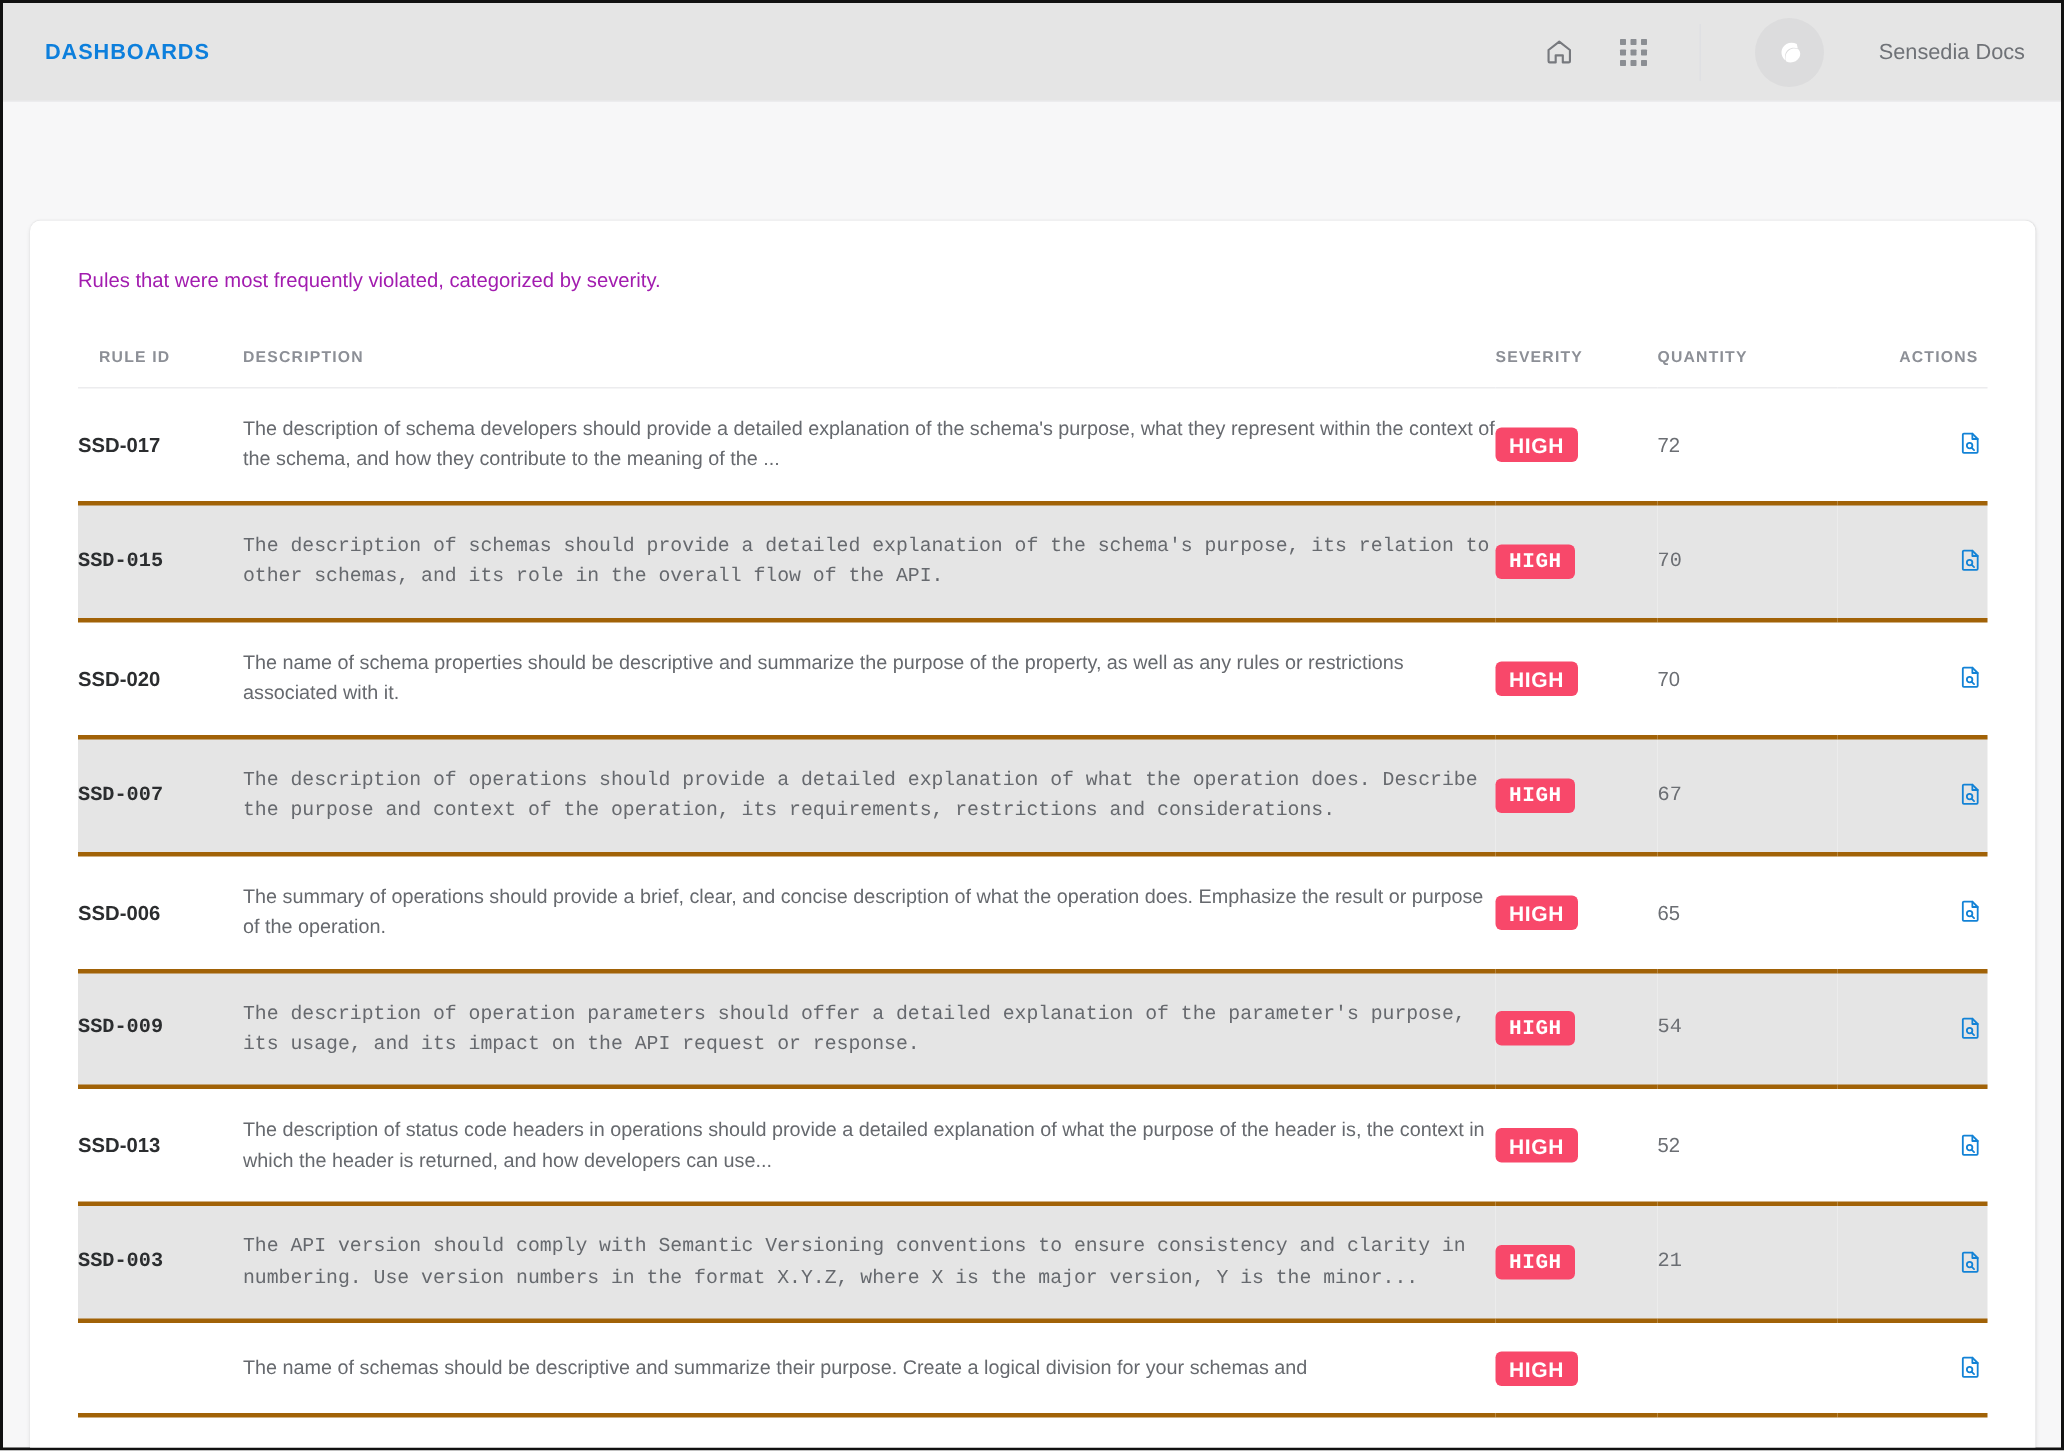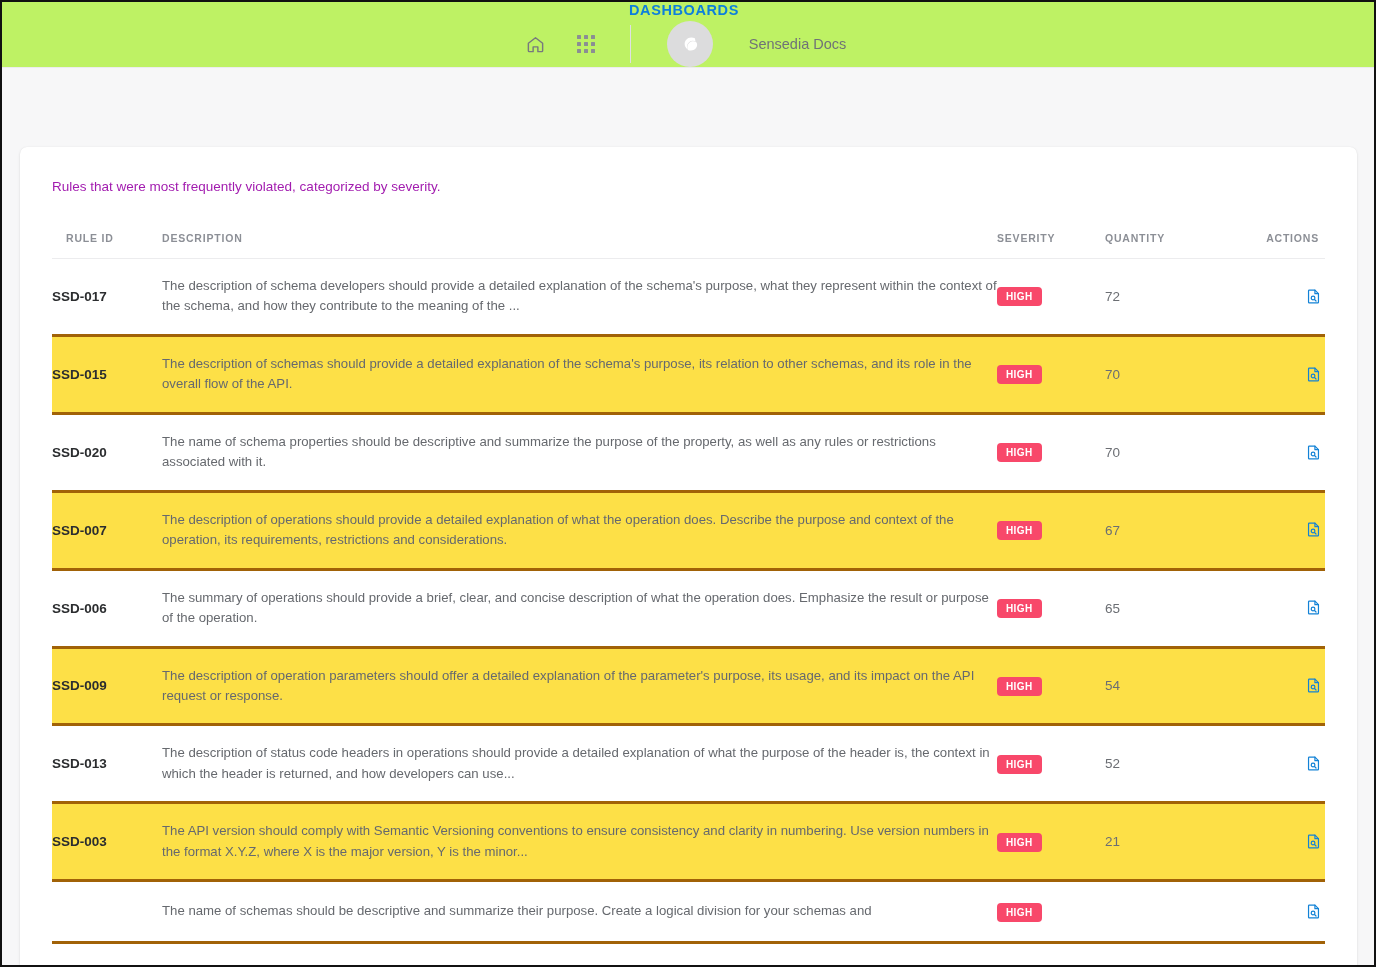--- a/index.html
+++ b/index.html
@@ -18,26 +18,25 @@
     background: #f7f7f8;
     border: 2px solid #111111;
     overflow: hidden;
   }
 
   
   .topbar {
     position: absolute;
     top: 0; left: 0; right: 0;
     height: 66px;
-    background: #bef264;
+    background: #e5e5e5;
     display: flex;
     align-items: center;
-    padding: 0 24px 0 16px;
+    padding: 0 24px 0 28px;
     border-bottom: 1px solid #ececee;
-    flex-direction: column;
   }
   .brand {
     font-size: 14.5px;
     font-weight: bold;
     letter-spacing: 0.6px;
     color: #0d7fdc;
   }
   .topbar-spacer { flex: 1 1 auto; }
 
   .top-actions {
@@ -128,21 +127,21 @@
   }
   .col-ruleid   { width: 110px; padding-left: 14px !important; }
   .col-desc     { width: auto; }
   .col-severity { width: 108px; }
   .col-qty      { width: 120px; }
   .col-actions  { width: 100px; text-align: right !important; padding-right: 6px !important; }
 
   table.rules tbody tr {
     border-bottom: 3px solid #a16207;
   }
-  table.rules tbody tr.alt { background: #fde047; }
+  table.rules tbody tr.alt { background: #e5e5e5; font-family: Liberation Mono, monospace; }
 
   table.rules tbody td {
     padding: 17px 0;
     vertical-align: middle;
   }
   td.rule-id {
     font-size: 13.5px;
     font-weight: bold;
     color: #2b2d2f;
     padding-left: 14px;
@@ -158,21 +157,21 @@
   td.rule-qty {
     font-size: 13.5px;
     color: #6b6e73;
   }
   td.rule-actions { text-align: right; padding-right: 6px; }
 
   .badge {
     display: inline-block;
     background: #f8486a;
     color: #ffffff;
-    font-size: 10px;
+    font-size: 14px;
     font-weight: bold;
     letter-spacing: 0.4px;
     padding: 5px 9px 4px 9px;
     border-radius: 4px;
     line-height: 1;
   }
   .action-btn {
     display: inline-flex;
     align-items: center; justify-content: center;
     width: 24px; height: 24px;

